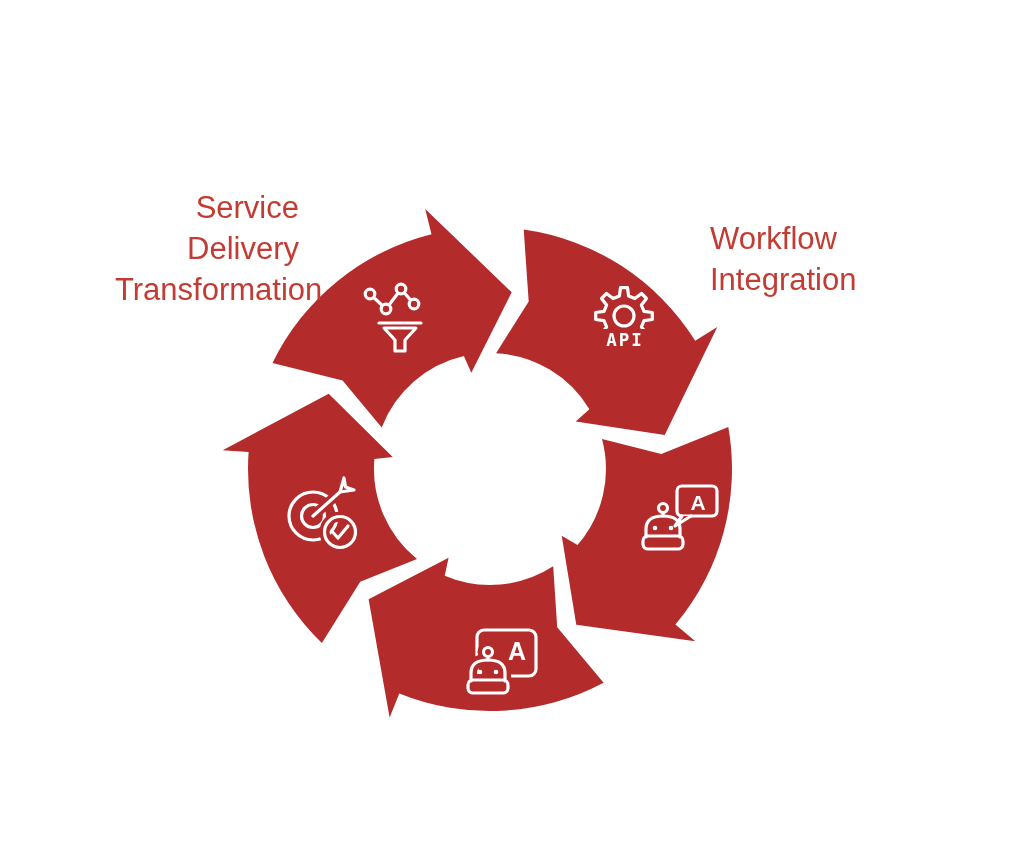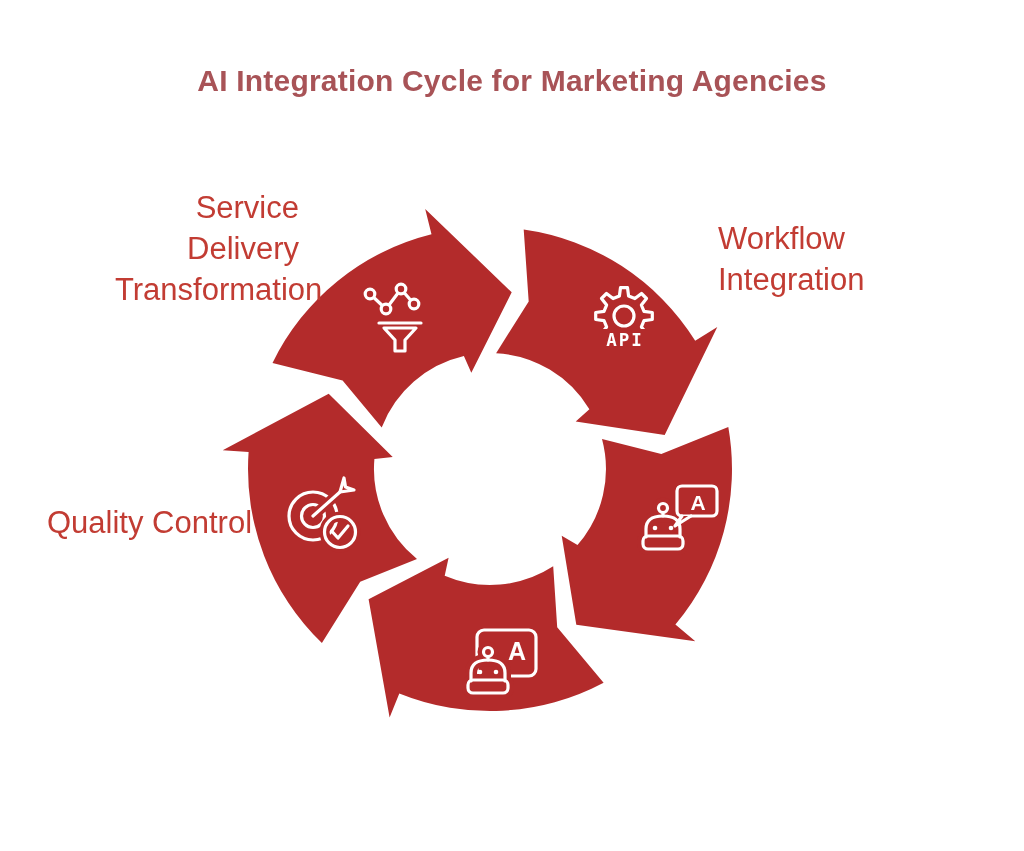--- a/index.html
+++ b/index.html
@@ -3,30 +3,29 @@
 <meta charset="utf-8">
 <style>
   html,body{margin:0;padding:0;background:#fff;}
   #page{position:relative;width:1024px;height:851px;background:#fff;overflow:hidden;
         font-family:"Liberation Sans", sans-serif;}
   #title{position:absolute;top:64px;left:0;right:0;margin:0;text-align:center;
          font-size:30px;font-weight:700;letter-spacing:.2px;color:var(--title,#a85357);}
   svg{position:absolute;left:0;top:0;}
   .lbl{position:absolute;font-size:31px;line-height:1.32;color:var(--label,#c23c33);}
   #lbl-service{left:115px;top:188px;width:184px;text-align:right;}
-  #lbl-workflow{left:710px;top:219px;width:162px;text-align:left;margin-left:8px;}
+  #lbl-workflow{left:710px;top:219px;width:162px;text-align:left;}
   #lbl-client{left:790px;top:503px;width:212px;text-align:left;}
   #lbl-team{left:415px;top:755px;width:280px;text-align:left;}
   #lbl-quality{left:47px;top:503px;width:280px;text-align:left;}
 </style>
 </head>
 <body>
 
 <div id="page">
-  <h1 id="title">AI Integration Cycle for Marketing Agencies</h1>
 
   <svg id="cycle" width="1024" height="851" viewBox="0 0 1024 851">
     <g id="ring">
         <path d="M 272.5 362.9 A 242 242 0 0 1 431.5 234.2 L 425.2 209.0 L 511.7 292.3 L 471.3 372.8 L 463.9 356.0 A 116 116 0 0 0 381.7 427.4 L 342.6 380.4 Z" fill="#b32b2b"></path>
         <path d="M 523.7 229.4 A 242 242 0 0 1 695.2 340.8 L 717.3 327.0 L 664.7 435.0 L 575.7 421.5 L 589.4 409.3 A 116 116 0 0 0 496.1 353.2 L 528.7 301.4 Z" fill="#b32b2b"></path>
         <path d="M 728.3 427.0 A 242 242 0 0 1 675.4 624.6 L 695.3 641.3 L 576.3 624.7 L 561.7 535.8 L 577.5 545.1 A 116 116 0 0 0 602.0 439.0 L 661.3 454.0 Z" fill="#b32b2b"></path>
         <path d="M 603.6 682.7 A 242 242 0 0 1 399.3 693.4 L 389.6 717.5 L 368.6 599.2 L 448.6 557.8 L 444.7 575.8 A 116 116 0 0 0 553.2 566.3 L 557.2 627.3 Z" fill="#b32b2b"></path>
         <path d="M 321.9 643.1 A 242 242 0 0 1 248.6 452.1 L 222.7 450.3 L 328.7 393.8 L 392.7 457.1 L 374.4 458.9 A 116 116 0 0 0 417.0 559.1 L 360.2 581.8 Z" fill="#b32b2b"></path>
       </g>
     <g id="icons">
@@ -81,14 +80,13 @@
           <path d="M 14 -27 L 18 -41 L 19.5 -32 L 28 -29 Z"></path>
           <circle cx="14" cy="13" r="15.5" stroke="#b32b2b" stroke-width="10"></circle>
           <circle cx="14" cy="13" r="15.5"></circle>
           <path d="M 6.5 13 L 12 19 L 22 7"></path>
         </g>
       </g>
   </svg>
 
   <div class="lbl" id="lbl-service">Service Delivery Transformation</div>
   <div class="lbl" id="lbl-workflow">Workflow Integration</div>
-  <div class="lbl" id="lbl-quality">Quality Control</div>
 </div>
 
 </body></html>

